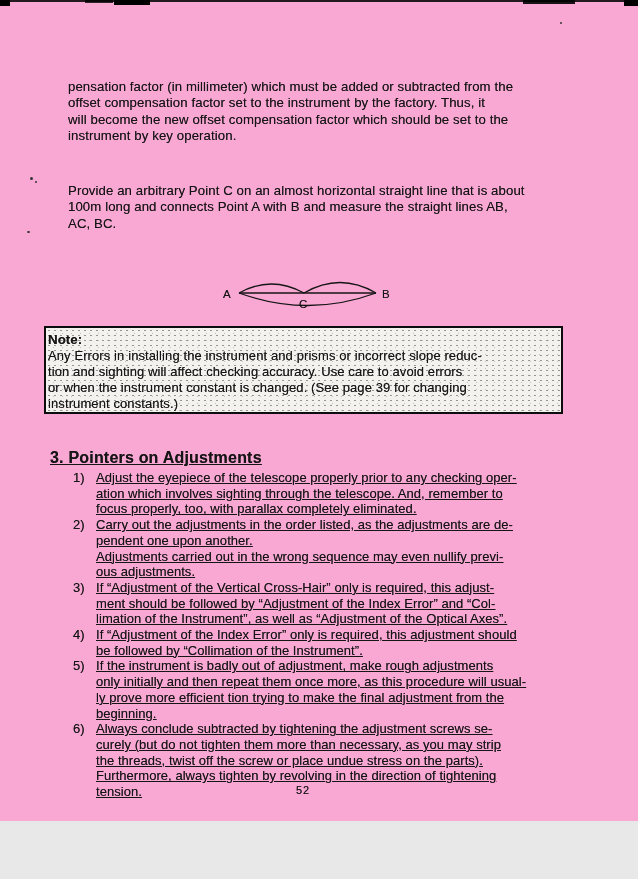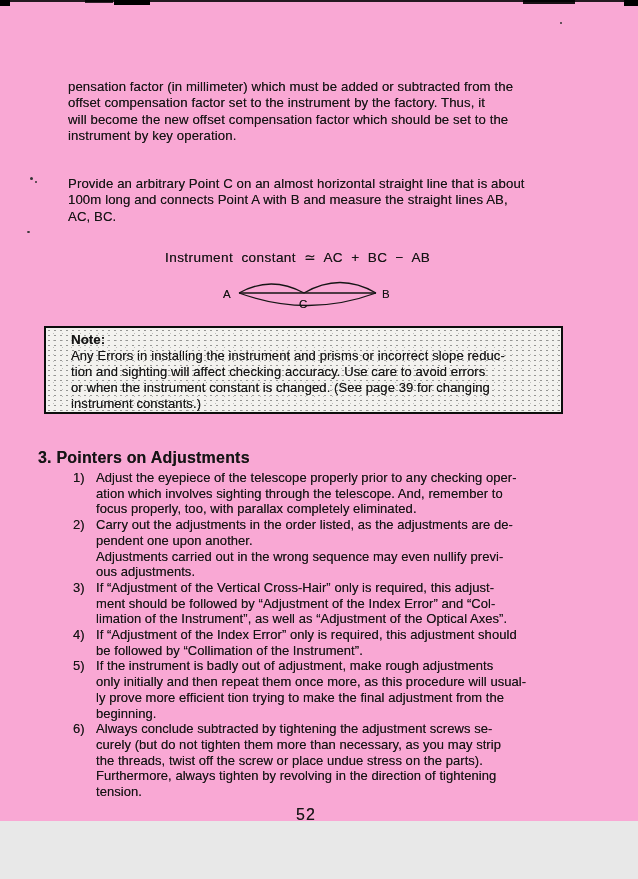--- a/index.html
+++ b/index.html
@@ -6,42 +6,42 @@
   .page{
     position:relative;width:638px;height:821px;background:#f9a8d4;
     font-family:"Liberation Sans","DejaVu Sans",sans-serif;
     color:#151515;overflow:hidden;
     text-shadow:0 0 .4px rgba(0,0,0,.55);
   }
   .lines{white-space:pre-line;}
   .para{position:absolute;left:68px;width:508px;font-size:13.2px;line-height:16.4px;letter-spacing:.1px;}
   .p1{top:79px;}
   .p2{top:152px;}
-  .p3{top:176px;}
+  .p3{top:183px;}
   .formula{position:absolute;left:165px;top:249px;font-size:13.6px;letter-spacing:.4px;word-spacing:4px;}
   .diagram{position:absolute;left:222px;top:268px;}
   .diagram text{font-size:11.5px;fill:#151515;font-family:"Liberation Sans","DejaVu Sans",sans-serif;}
   .notebox{
     position:absolute;left:44px;top:326px;width:519px;height:88px;box-sizing:border-box;
-    border:2px solid #0d0d0d;padding:4px 10px 0 25px;
+    border:2px solid #0d0d0d;padding:4px 10px 0 2px;
     background-color:#f3f2ef;
     background-image:
       radial-gradient(rgba(55,55,55,.50) .5px, transparent .9px),
       radial-gradient(rgba(95,95,95,.35) .5px, transparent .8px);
     background-size:6px 5px,9px 7px;
     background-position:0 0,3px 2px;
   }
   .note-title{font-weight:bold;font-size:13.4px;line-height:16px;}
   .note-body{font-size:13px;line-height:16px;letter-spacing:.1px;}
-  .heading{position:absolute;left:38px;top:449px;font-weight:bold;font-size:16px;letter-spacing:.2px;}
+  .heading{position:absolute;left:50px;top:449px;font-weight:bold;font-size:16px;letter-spacing:.2px;text-decoration:underline;}
   .list{position:absolute;left:73px;top:470px;width:506px;font-size:13px;line-height:15.7px;letter-spacing:.05px;}
   .item{display:flex;}
   .marker{flex:0 0 23px;}
-  .itext{flex:1;}
-  .pagenum{position:absolute;left:296px;top:806px;width:40px;font-size:16px;letter-spacing:1px;}
+  .itext{flex:1;text-decoration:underline;}
+  .pagenum{position:absolute;left:296px;top:784px;width:40px;font-size:11px;letter-spacing:1px;}
   .artifact{position:absolute;background:#000;}
   .speck{position:absolute;background:#333;border-radius:50%;}
 </style>
 </head>
 <body>
 
 <div class="page">
 
   <div class="artifact" style="left:0;top:0;width:638px;height:1.5px;opacity:.85;"></div>
   <div class="artifact" style="left:0;top:0;width:10px;height:6px;"></div>
@@ -56,21 +56,20 @@
   <div class="speck" style="left:396px;top:855px;width:2px;height:2px;"></div>
 
   <div class="para p1 lines">pensation factor (in millimeter) which must be added or subtracted from the
 offset compensation factor set to the instrument by the factory. Thus, it
 will become the new offset compensation factor which should be set to the
 instrument by key operation.</div>
   <div class="para p3 lines">Provide an arbitrary Point C on an almost horizontal straight line that is about
 100m long and connects Point A with B and measure the straight lines AB,
 AC, BC.</div>
 
-  <div class="formula">Instrument constant ≃ AC + BC − AB</div>
 
   <svg class="diagram" width="178" height="58" viewBox="0 0 178 58">
     <g stroke="#151515" stroke-width="1.3" fill="none">
       <path d="M17,25 L154,25"></path>
       <path d="M17,25 Q49,7 82,25"></path>
       <path d="M82,25 Q118,4 154,25"></path>
       <path d="M17,25 Q86,50 154,25"></path>
     </g>
     <text x="1" y="30">A</text>
     <text x="160" y="30">B</text>

